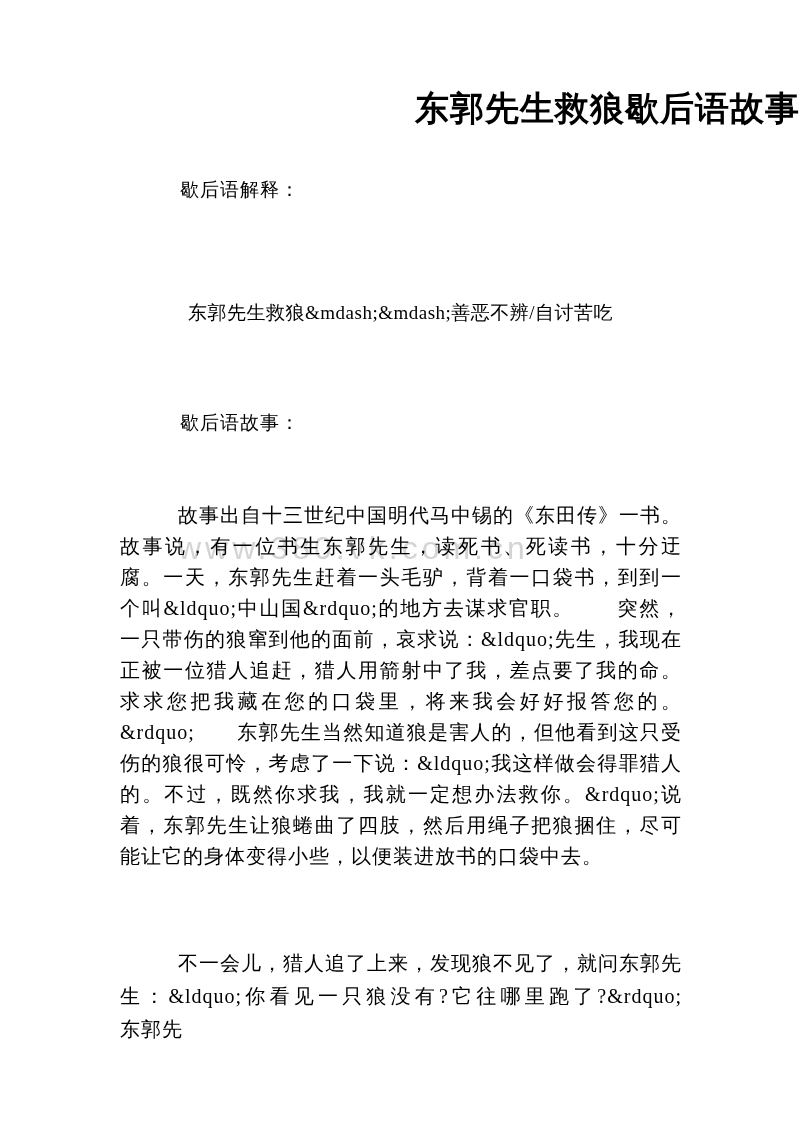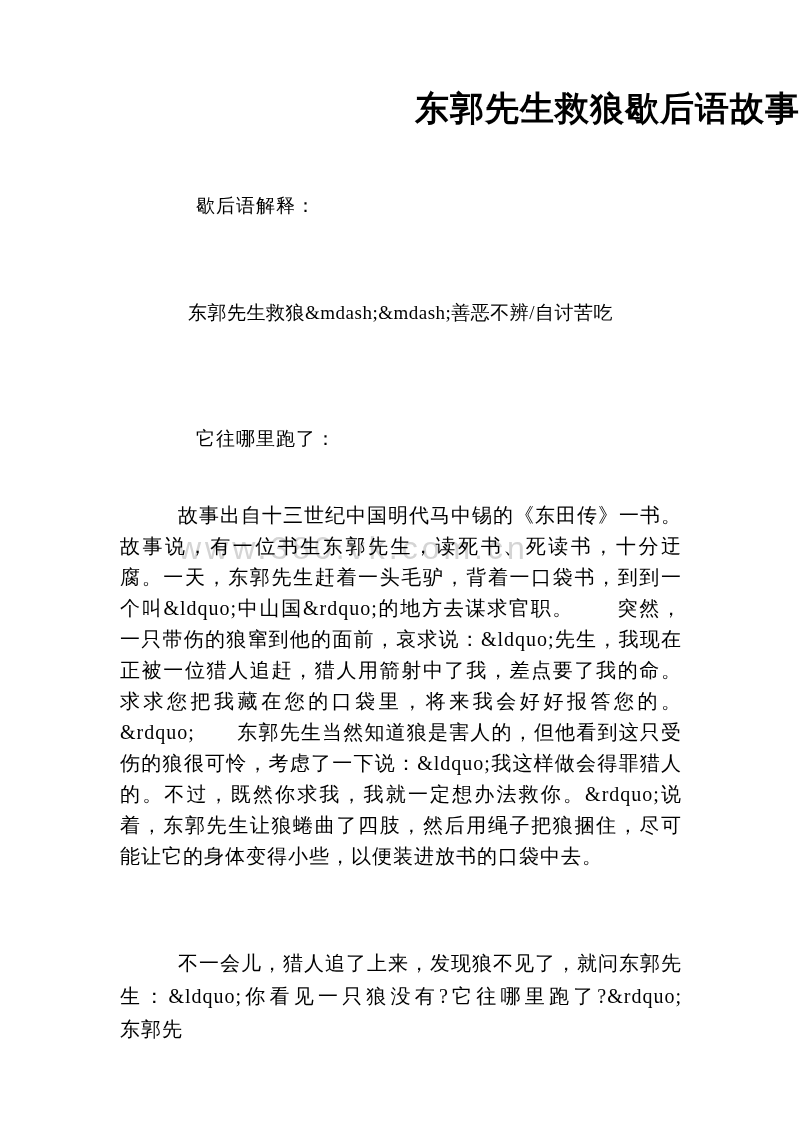--- a/index.html
+++ b/index.html
@@ -38,21 +38,21 @@
     margin: 0;
     text-align: right;
     font-size: 34px;
     font-weight: bold;
     letter-spacing: 1px;
   }
   .section-label {
     position: absolute;
     left: 180px;
     z-index: 1;
-    margin: 16px;
+    margin: 0;
     font-size: 19px;
     letter-spacing: 1px;
   }
   .label-explanation { top: 177px; }
   .label-story { top: 410px; }
   .explanation-line {
     position: absolute;
     top: 292px;
     left: 180px;
     z-index: 1;
@@ -87,19 +87,19 @@
 <div class="page">
 
   <div class="watermark">www.380.vk.com.cn</div>
 
   <h1 class="doc-title">东郭先生救狼歇后语故事</h1>
 
   <p class="section-label label-explanation">歇后语解释：</p>
 
   <p class="explanation-line">东郭先生救狼&amp;mdash;&amp;mdash;善恶不辨/自讨苦吃</p>
 
-  <p class="section-label label-story">它往哪里跑了：</p>
+  <p class="section-label label-story">歇后语故事：</p>
 
   <p class="story-para story-para-1">故事出自十三世纪中国明代马中锡的《东田传》一书。故事说，有一位书生东郭先生，读死书、死读书，十分迂腐。一天，东郭先生赶着一头毛驴，背着一口袋书，到到一个叫&amp;ldquo;中山国&amp;rdquo;的地方去谋求官职。　　突然，一只带伤的狼窜到他的面前，哀求说：&amp;ldquo;先生，我现在正被一位猎人追赶，猎人用箭射中了我，差点要了我的命。求求您把我藏在您的口袋里，将来我会好好报答您的。&amp;rdquo;　　东郭先生当然知道狼是害人的，但他看到这只受伤的狼很可怜，考虑了一下说：&amp;ldquo;我这样做会得罪猎人的。不过，既然你求我，我就一定想办法救你。&amp;rdquo;说着，东郭先生让狼蜷曲了四肢，然后用绳子把狼捆住，尽可能让它的身体变得小些，以便装进放书的口袋中去。</p>
 
   <p class="story-para story-para-2">不一会儿，猎人追了上来，发现狼不见了，就问东郭先生：&amp;ldquo;你看见一只狼没有?它往哪里跑了?&amp;rdquo;　　东郭先</p>
 
 </div>
 
 </body></html>

